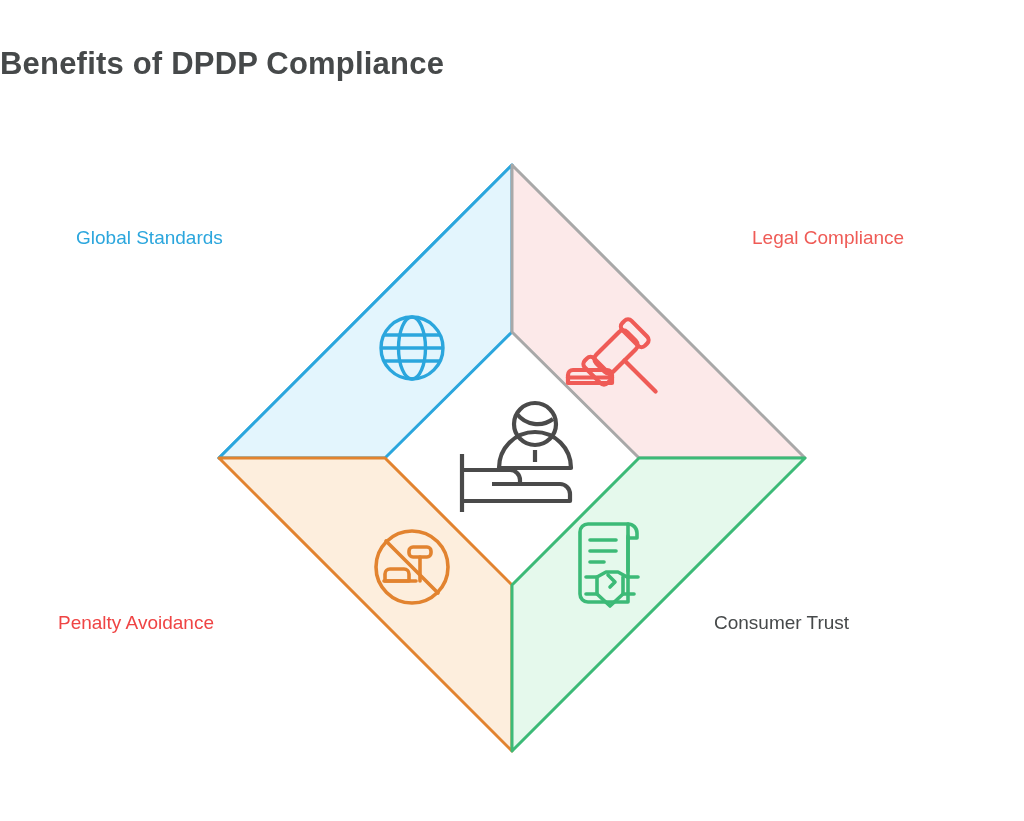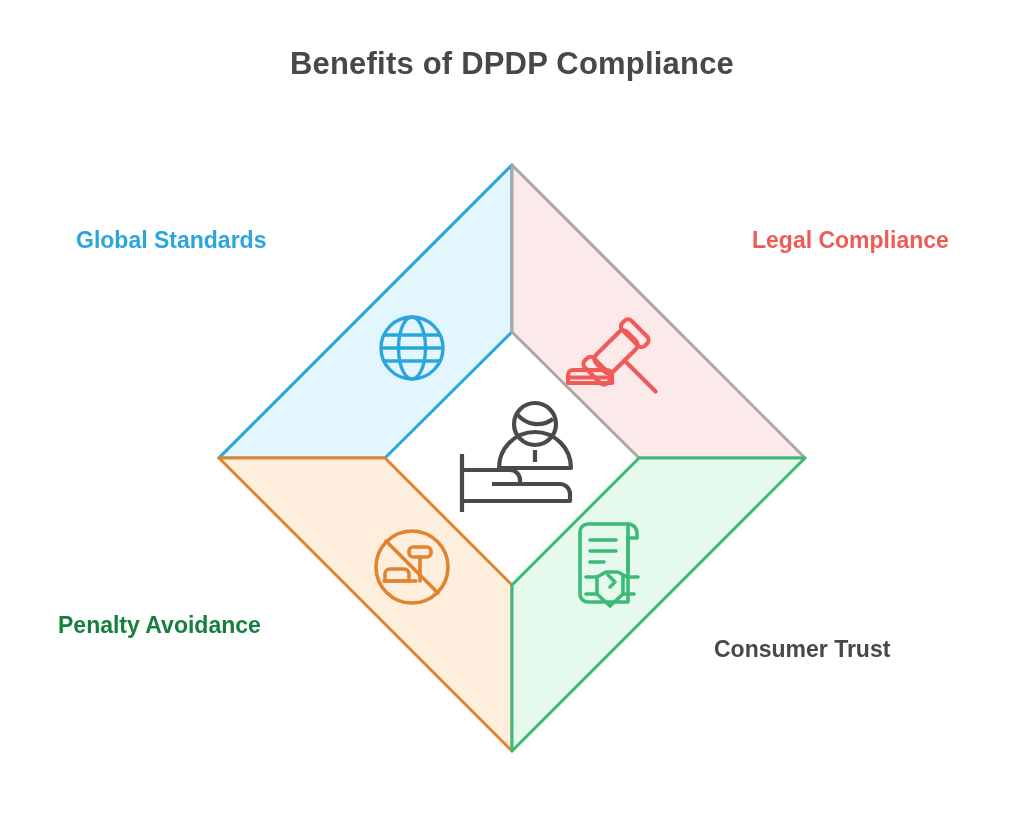--- a/index.html
+++ b/index.html
@@ -18,30 +18,30 @@
     position: absolute;
     left: 0; top: 0;
     width: 1024px;
     height: 821px;
   }
   .title {
     position: absolute;
     left: 0;
     top: 46px;
     width: 1024px;
-    text-align: center;
+    text-align: left;
     font-size: 31px;
     font-weight: bold;
     color: #46494a;
     letter-spacing: 0.2px;
   }
   .lbl {
     position: absolute;
-    font-size: 23px;
-    font-weight: 700;
+    font-size: 19px;
+    font-weight: 400;
     white-space: nowrap;
   }
   #label-global-standards {
     left: 76px;
     top: 227px;
     color: #2ba6dd;
   }
   #label-legal-compliance {
     left: 716px;
     top: 227px;
@@ -50,21 +50,20 @@
   }
   #label-penalty-avoidance {
     left: 58px;
     top: 612px;
     color: #e2832f;
   }
   #label-consumer-trust {
     left: 714px;
     top: 612px;
     color: #46494a;
-    margin-top: 24px;
   }
   svg { display: block; }
 </style>
 </head>
 <body>
 
 <div class="title">Benefits of DPDP Compliance</div>
 
 <svg id="canvas" viewBox="0 0 1024 821">
 
@@ -150,15 +149,15 @@
       <path d="M -50 12 h 48 a 10 10 0 0 1 10 10 v 4"></path>
       <path d="M -20 26 h 68 a 10 10 0 0 1 10 10 v 7 h -108"></path>
     </g>
   </g>
 </svg>
 
 <div class="lbl" id="label-global-standards" style="color: rgb(43, 166, 221);">Global Standards</div>
 
 <div class="lbl" id="label-legal-compliance" style="color: rgb(239, 91, 86);">Legal Compliance</div>
 
-<div class="lbl" id="label-penalty-avoidance" style="color: #15803d; text-align: center;">Penalty Avoidance</div>
+<div class="lbl" id="label-penalty-avoidance" style="color: #ef4444; text-align: center;">Penalty Avoidance</div>
 
 <div class="lbl" id="label-consumer-trust" style="color: rgb(70, 73, 74);">Consumer Trust</div>
 
 </body></html>

